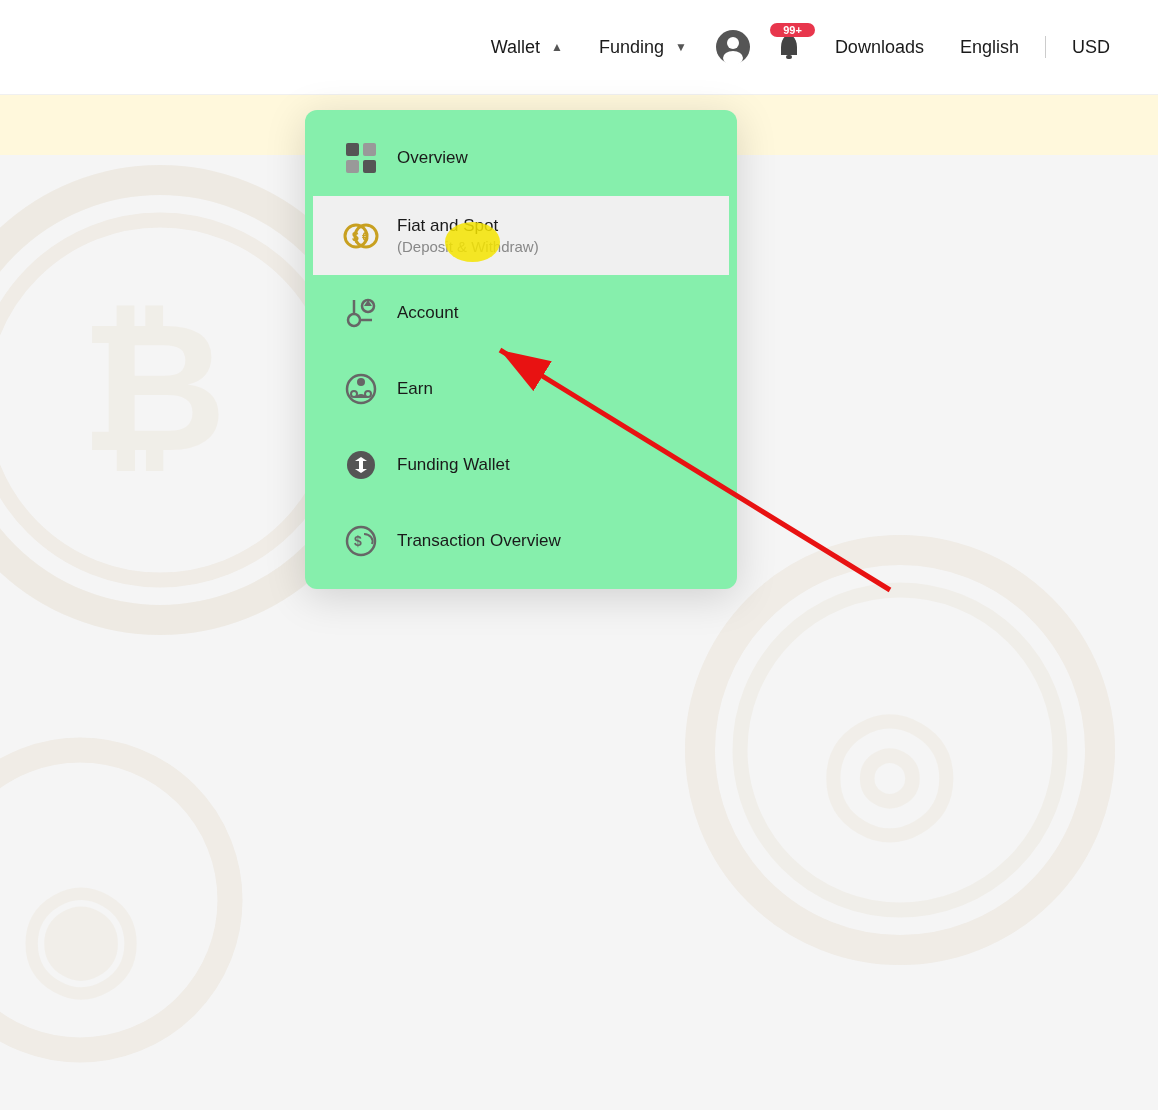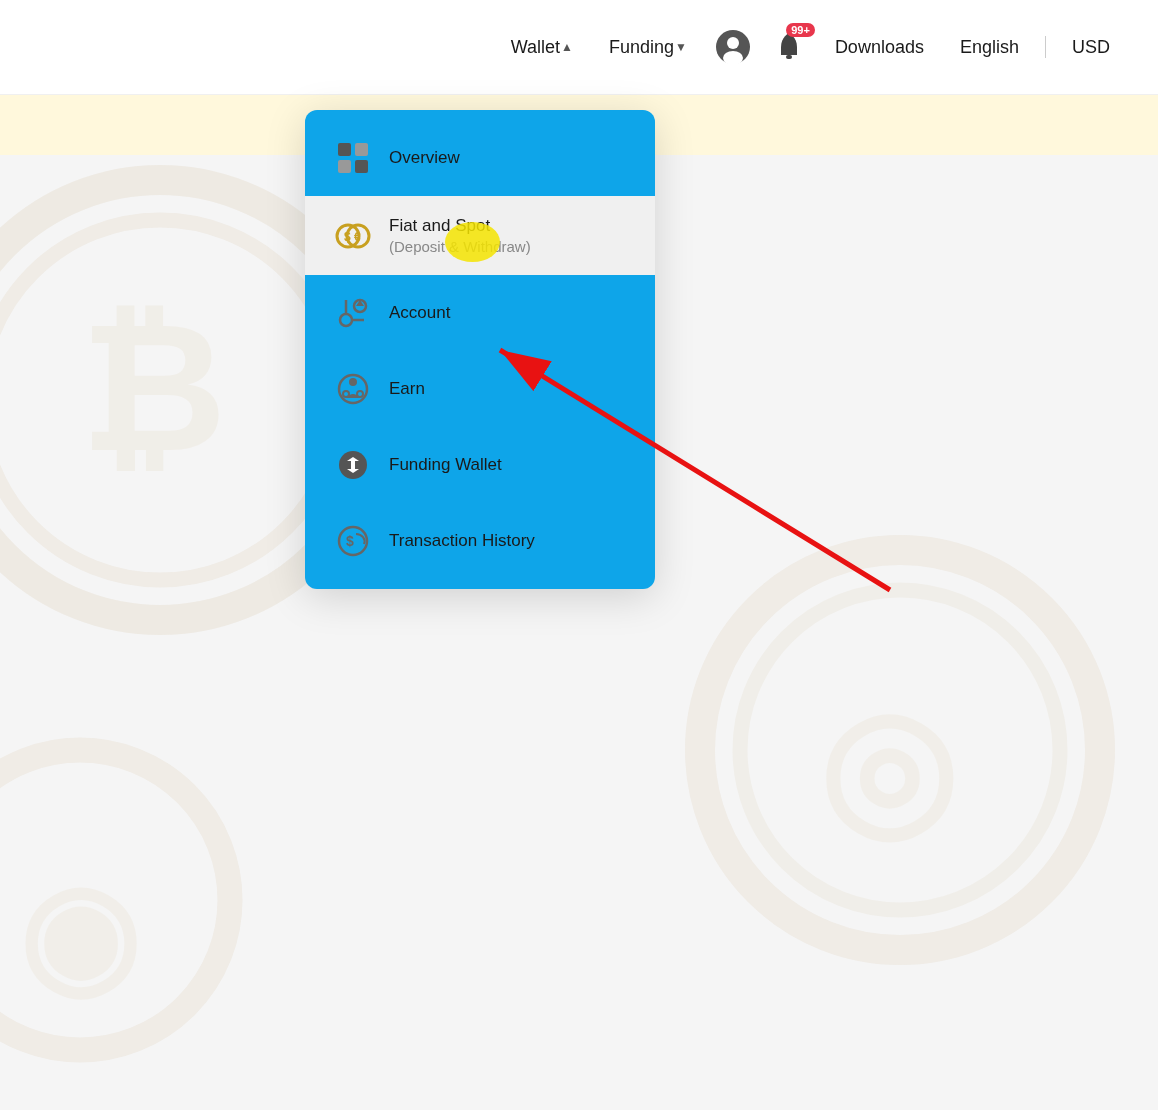--- a/index.html
+++ b/index.html
@@ -38,21 +38,21 @@
 
     .navbar-items {
       display: flex;
       align-items: center;
       gap: 0;
     }
 
     .nav-item {
       display: flex;
       align-items: center;
-      gap: 1px;
+      gap: 11px;
       padding: 8px 18px;
       font-size: 18px;
       font-weight: 500;
       color: #1a1a1a;
       cursor: pointer;
       white-space: nowrap;
       justify-content: center;
     }
 
     .nav-item .arrow {
@@ -73,43 +73,43 @@
 
     .notification-badge {
       position: absolute;
       top: -2px;
       right: -4px;
       background: #e8364c;
       color: white;
       font-size: 11px;
       font-weight: 700;
       border-radius: 10px;
-      padding: 1px 5px;
+      padding: 1px 13px;
       min-width: 22px;
       text-align: center;
     }
 
     .nav-divider {
       width: 1px;
       height: 22px;
       background: #ccc;
       margin: 0 8px;
     }
 
     
     .dropdown-menu {
       position: absolute;
       top: 110px;
       left: 305px;
-      width: 350px;
-      background: #0ea5e9;
+      width: 432px;
+      background: #86efac;
       border-radius: 12px;
       box-shadow: 0 8px 40px rgba(0,0,0,0.15);
       z-index: 100;
-      padding: 10px 0;
+      padding: 10px 8px;
     }
 
     .menu-item {
       display: flex;
       align-items: center;
       gap: 18px;
       padding: 20px 30px;
       cursor: pointer;
       transition: background 0.15s;
     }
@@ -325,21 +325,21 @@
 
   <div class="menu-item">
     <div class="menu-icon">
       <svg width="34" height="34" viewBox="0 0 34 34">
         <circle cx="17" cy="17" r="14" fill="none" stroke="#666" stroke-width="2.5"></circle>
         <text x="10" y="22" font-size="14" fill="#666" font-weight="bold">$</text>
         <path d="M20 10 C26 10 30 15 28 20" fill="none" stroke="#666" stroke-width="2" marker-end="url(#arr)"></path>
       </svg>
     </div>
     <div class="menu-text-group">
-      <span class="menu-item-title">Transaction History</span>
+      <span class="menu-item-title">Transaction Overview</span>
     </div>
   </div>
 
 
 </div>
 
 <div class="highlight-yellow"></div>
 
 <svg class="red-arrow-svg" width="620" height="400" viewBox="0 0 620 400">
   <defs>

